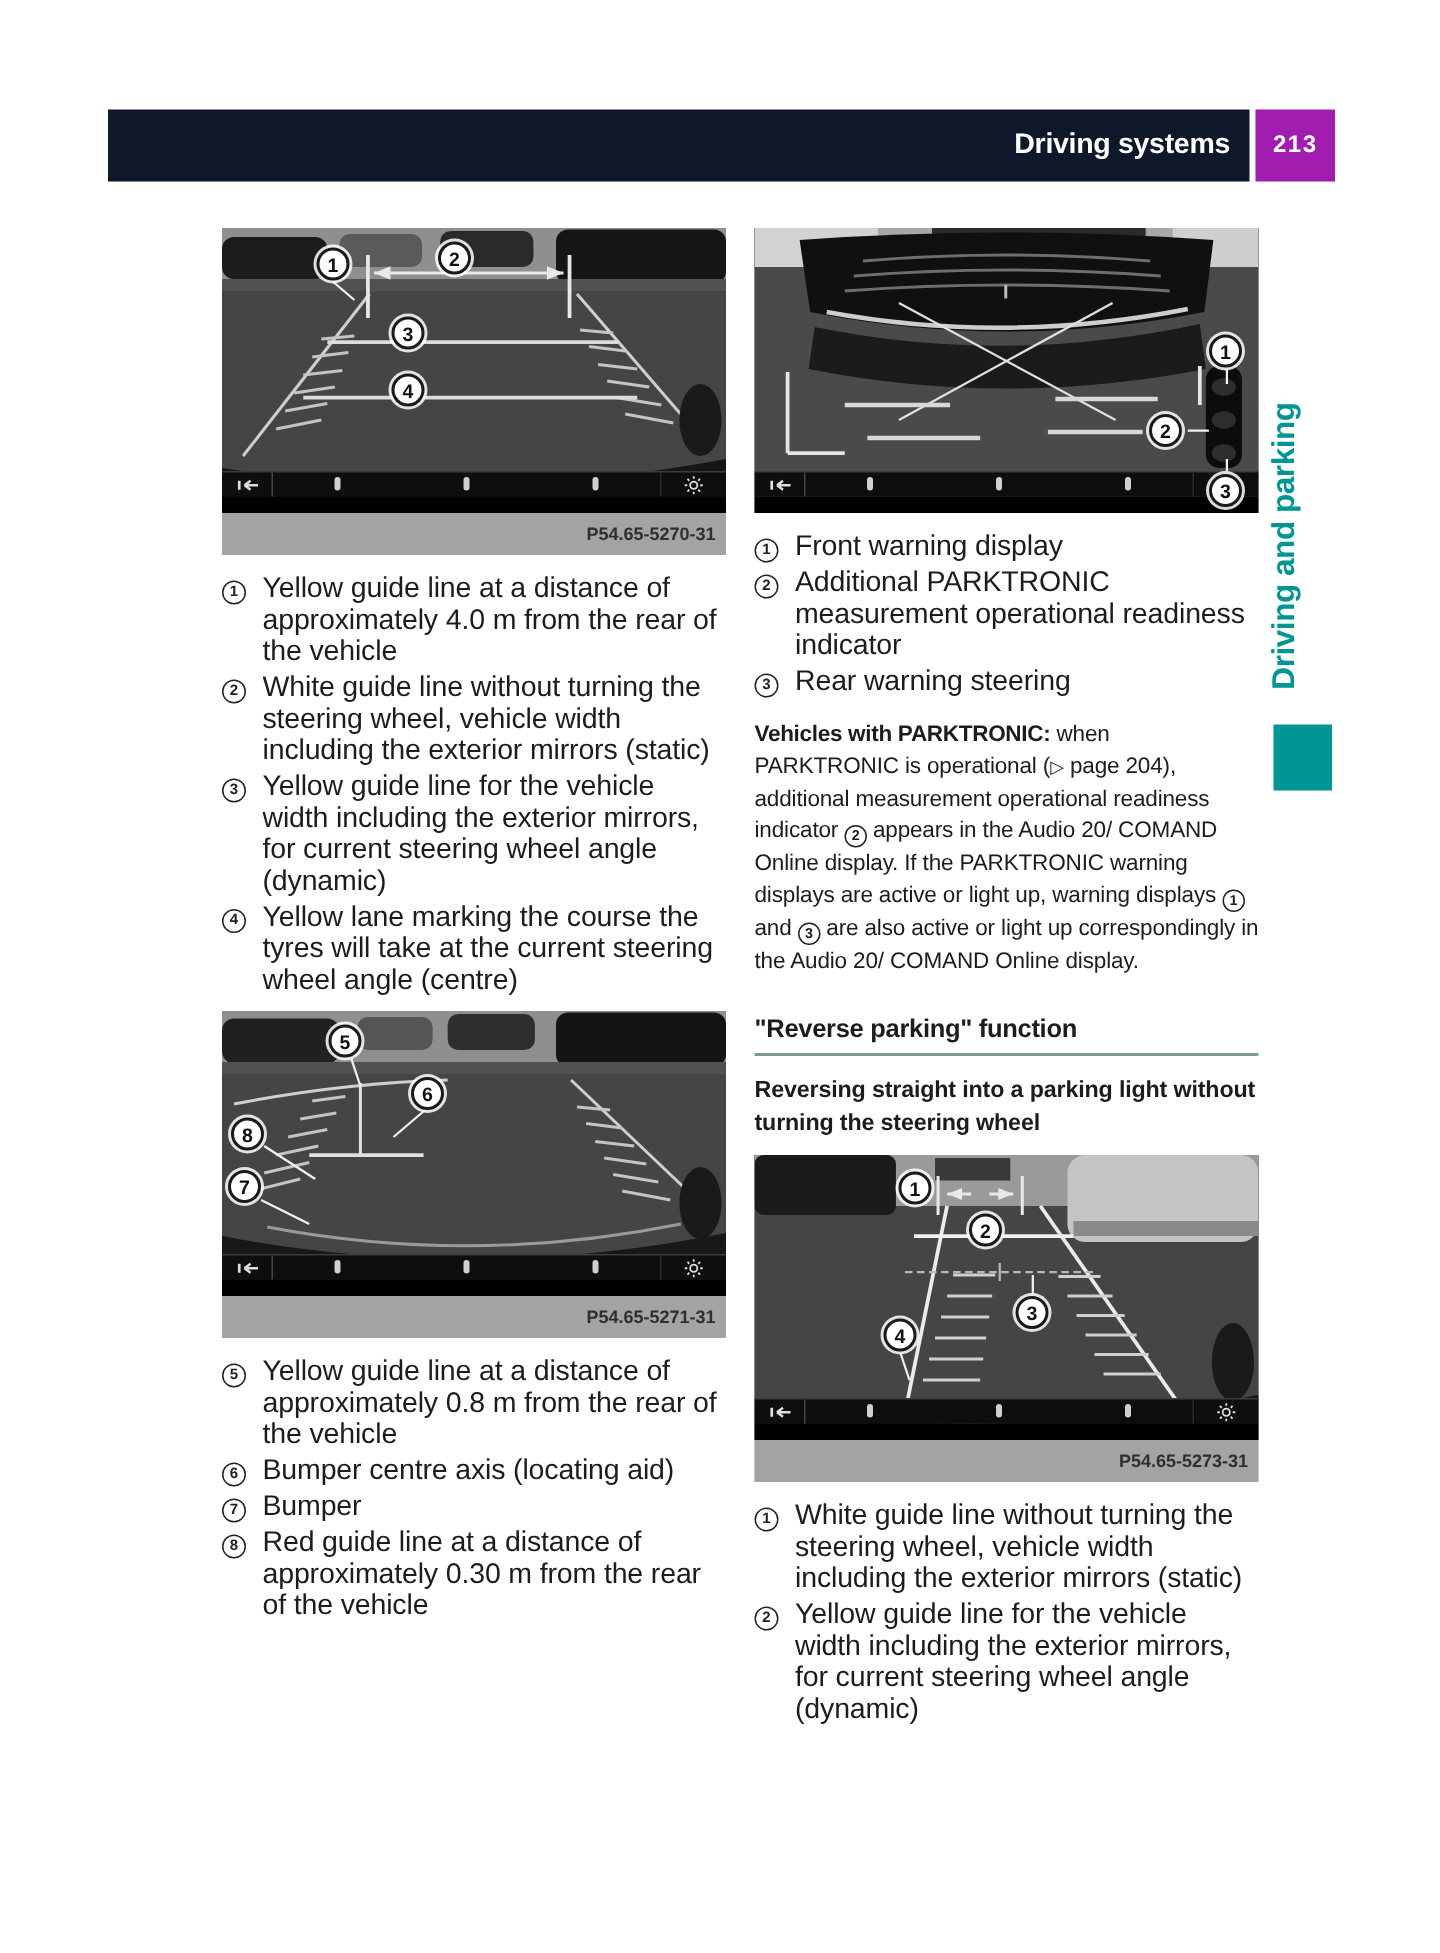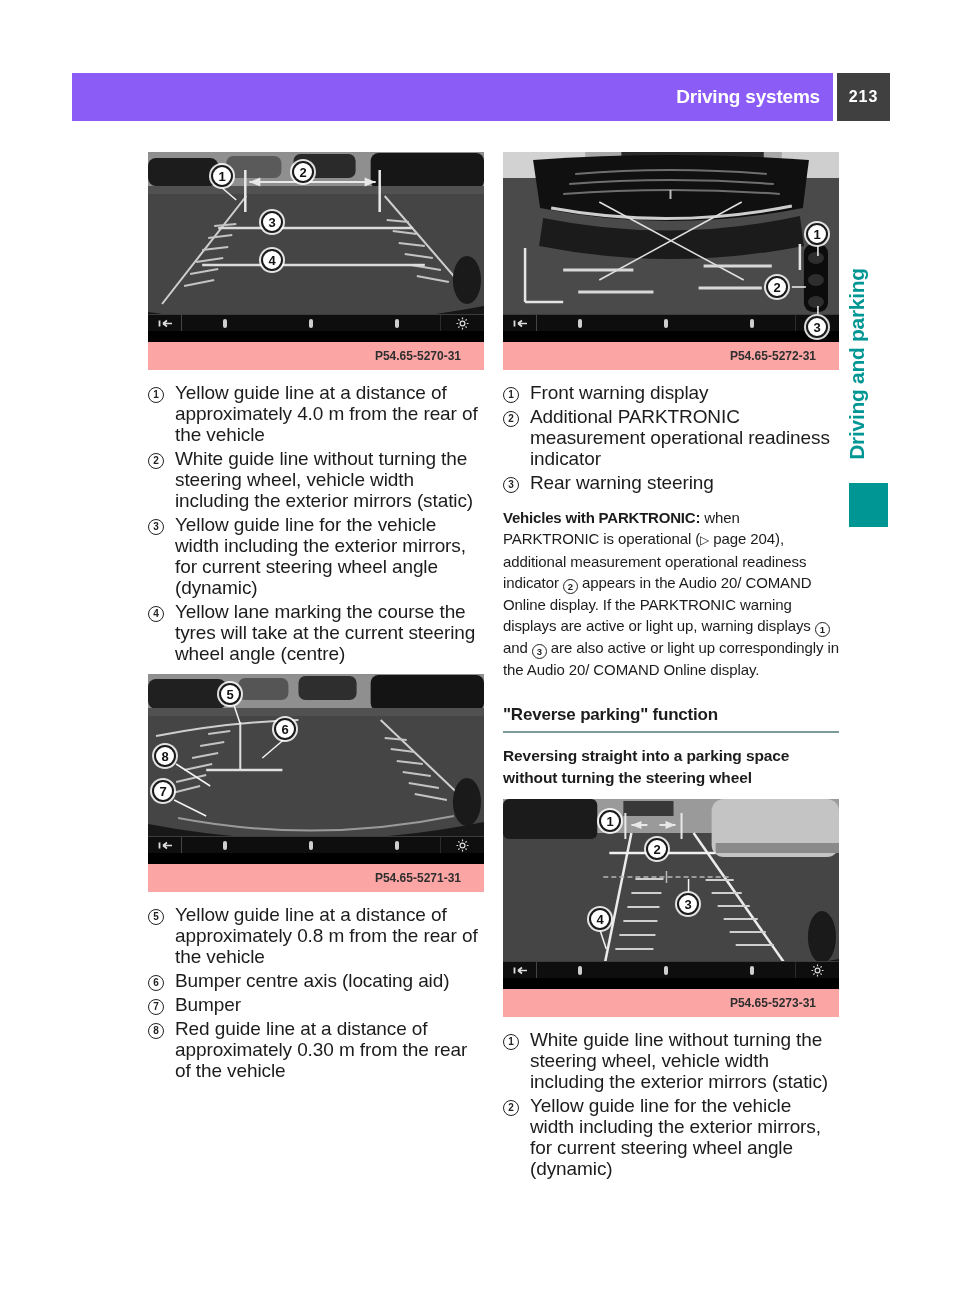--- a/index.html
+++ b/index.html
@@ -6,27 +6,27 @@
   html,body { background:#ffffff; }
   .page {
     position:relative; width:960px; height:1302px; margin:0 auto;
     background:#ffffff; overflow:hidden;
     font-family:"Liberation Sans","DejaVu Sans",sans-serif; color:#1c1c1c;
   }
 
   
   .hdr-bar {
     position:absolute; left:72px; top:73px; width:761px; height:48px;
-    background:#8b5cf6; color:#ffffff; text-align:right;
+    background:#0f172a; color:#ffffff; text-align:right;
     font-size:19px; font-weight:bold; line-height:48px; padding-right:13px;
     letter-spacing:-0.2px;
   }
   .hdr-page {
     position:absolute; left:837px; top:73px; width:53px; height:48px;
-    background:#404040; color:#ffffff; text-align:center;
+    background:#a21caf; color:#ffffff; text-align:center;
     font-size:16px; font-weight:bold; line-height:48px; letter-spacing:1px;
   }
 
   
   .side-label-wrap {
     position:absolute; left:838px; top:256px; width:38px; height:216px;
     display:flex; align-items:center; justify-content:center;
   }
   .side-label {
     transform:rotate(-90deg); white-space:nowrap;
@@ -56,22 +56,22 @@
     display:flex; align-items:center; justify-content:center;
   }
   .tb-mid { flex:1; display:flex; justify-content:space-around; align-items:center; }
   .tb-sun {
     width:44px; height:100%; border-left:1px solid #2c2c2c;
     display:flex; align-items:center; justify-content:center;
   }
   .pill { width:4px; height:9px; background:#cfcfcf; border-radius:2px; display:inline-block; }
   .black-strip { position:absolute; left:0; bottom:0; width:100%; height:11px; background:#000; z-index:3; }
   .cap-row {
-    height:28px; line-height:28px; text-align:right; padding-right:23px;
-    font-size:12px; font-weight:bold; color:#2f2f2f; background:#fca5a5;
+    height:28px; line-height:28px; text-align:right; padding-right:7px;
+    font-size:12px; font-weight:bold; color:#2f2f2f; background:#a3a3a3;
   }
   .callout {
     position:absolute; z-index:6; width:22px; height:22px; border-radius:50%;
     background:#ffffff; border:2px solid #1a1a1a;
     box-shadow:0 0 0 2px rgba(255,255,255,0.85);
     display:flex; align-items:center; justify-content:center;
     font-size:13px; font-weight:bold; color:#111;
   }
 
   
@@ -389,21 +389,20 @@
           </span>
           <span class="tb-sun">
             <svg width="13" height="13" viewBox="0 0 13 13" stroke="#dedede" stroke-width="1.2" fill="none">
                 <circle cx="6.5" cy="6.5" r="2.4"></circle>
                 <path d="M6.5 0.5 V2.2 M6.5 10.8 V12.5 M0.5 6.5 H2.2 M10.8 6.5 H12.5 M2.3 2.3 L3.5 3.5 M9.5 9.5 L10.7 10.7 M10.7 2.3 L9.5 3.5 M3.5 9.5 L2.3 10.7"></path>
               </svg>
           </span>
         </div>
         <div class="black-strip"></div>
       </div>
-      <figcaption class="cap-row">P54.65-5272-31</figcaption>
     </figure>
 
     <div class="kv-list" style="margin-bottom:0;">
       <div class="kv-item">
         <span class="kv-marker"><span class="circ-num">1</span></span>
         <span class="kv-text">Front warning display</span>
       </div>
       <div class="kv-item">
         <span class="kv-marker"><span class="circ-num">2</span></span>
         <span class="kv-text">Additional PARKTRONIC measurement operational readiness indicator</span>
@@ -412,21 +411,21 @@
         <span class="kv-marker"><span class="circ-num">3</span></span>
         <span class="kv-text">Rear warning steering</span>
       </div>
     </div>
 
     <p class="para">
       <b>Vehicles with PARKTRONIC:</b><span> when PARKTRONIC is operational (</span><span class="ref-tri">▷</span><span> page 204), additional measurement operational readiness indicator </span><span class="inline-num">2</span><span> appears in the Audio 20/ COMAND Online display. If the PARKTRONIC warning displays are active or light up, warning displays </span><span class="inline-num">1</span><span> and </span><span class="inline-num">3</span><span> are also active or light up correspondingly in the Audio 20/ COMAND Online display.</span>
     </p>
 
     <h2 class="sec-heading">"Reverse parking" function</h2>
-    <h3 class="sub-heading">Reversing straight into a parking space without turning the steering wheel</h3>
+    <h3 class="sub-heading">Reversing straight into a parking light without turning the steering wheel</h3>
 
     <figure class="cam-figure">
       <div class="photo">
         <svg class="scene" width="336" height="190" viewBox="0 0 335 190" preserveAspectRatio="none">
           <rect width="335" height="190" fill="#454545"></rect>
           <rect width="335" height="34" fill="#9a9a9a"></rect>
           <rect x="0" y="0" width="94" height="40" rx="6" fill="#1b1b1b"></rect>
           <rect x="120" y="2" width="50" height="15" fill="#383838"></rect>
           <rect x="208" y="0" width="127" height="58" rx="12" fill="#c4c4c4"></rect>
           <rect x="212" y="44" width="123" height="10" fill="#8a8a8a"></rect>

